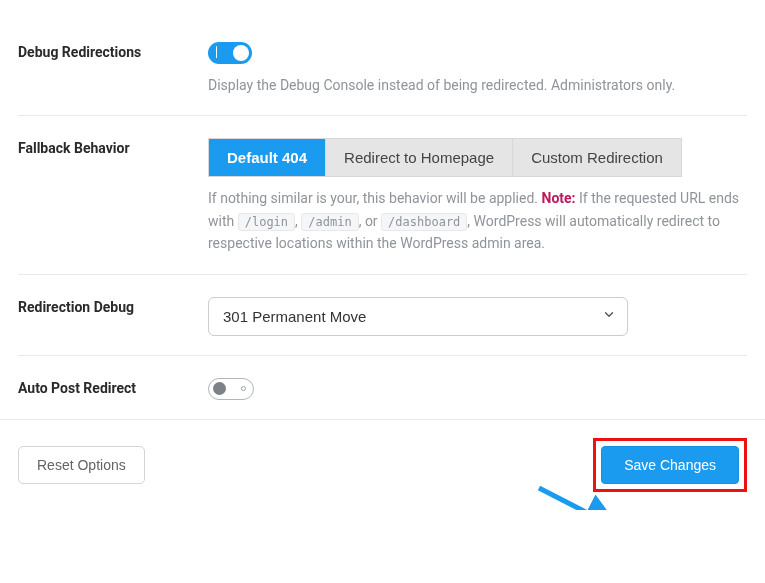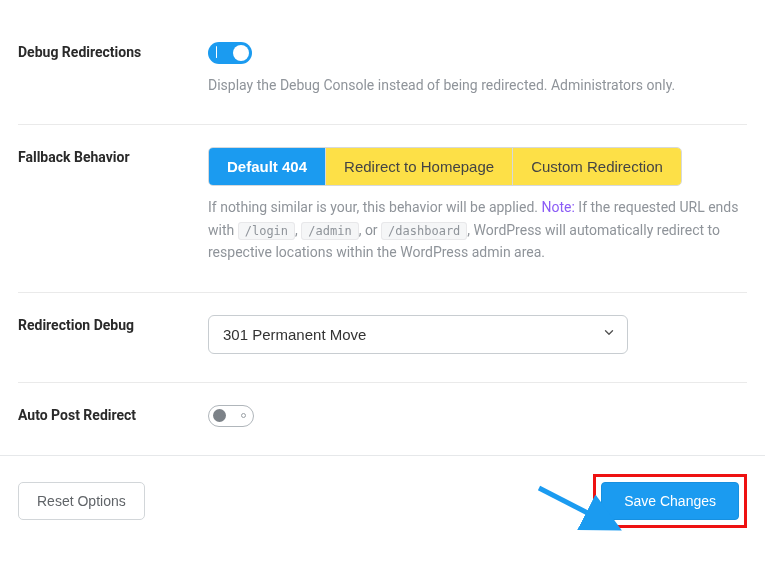--- a/index.html
+++ b/index.html
@@ -2,26 +2,26 @@
 <html><head>
   <meta charset="utf-8">
   <style>
     * { margin:0; padding:0; box-sizing:border-box; }
     body {
       font-family: -apple-system, BlinkMacSystemFont, "Segoe UI", Roboto, Arial, sans-serif;
       font-size:14px; color:#222; background:#fff;
       width:765px; margin:0 auto;
     }
     .settings { padding: 20px 18px 0 18px; }
-    .row { display:flex; border-bottom:1px solid #eaeaea; padding:22px 0 28px; }
+    .row { display:flex; border-bottom:1px solid #eaeaea; padding:22px 0 19px; }
     .row:last-child { border-bottom:none; }
     .label-col { width:190px; flex-shrink:0; font-weight:700; color:#2a2a2a; padding-top:2px; }
     .control-col { flex:1; }
     .desc { color:#8f949a; font-size:14px; line-height:1.6; margin-top:10px; }
-    .desc strong { color:#8b5cf6; font-weight:400;margin-top:17px; }
+    .desc strong { color:#be185d; font-weight:700;margin-top:17px; }
     code.inline {
       background:#f5f6f7; border:1px solid #e8e8ea;
       border-radius:3px; padding:1px 6px;
       font-family: ui-monospace, Menlo, Consolas, monospace;
       font-size:12px; color:#8f949a;margin-top:7px;
     }
     
     .toggle {
       position:relative; display:inline-block; width:44px; height:22px;
       background:#1b9bf0; border-radius:11px; cursor:pointer; vertical-align:middle;
@@ -41,24 +41,24 @@
     .toggle-off .knob {
       position:absolute; width:13px; height:13px; background:#7c8288;
       border-radius:50%; top:3.5px; left:4px;
     }
     .toggle-off .ring {
       position:absolute; width:5px; height:5px; border:1px solid #9aa0a5;
       border-radius:50%; top:7px; right:7px;
     }
     
     .seg-group {
-      display:inline-flex; border:1px solid #d6d9dc; border-radius:5px; overflow:hidden;
+      display:inline-flex; border:1px solid #d6d9dc; border-radius:0; overflow:hidden;
     }
     .seg {
-      padding:10px 18px; font-size:15px; color:#444; background:#fde047;
+      padding:10px 18px; font-size:15px; color:#444; background:#e5e5e5;
       border:none; cursor:pointer; border-right:1px solid #d6d9dc;
     }
     .seg:last-child { border-right:none; }
     .seg.active { background:#1b9bf0; color:#fff; font-weight:600; }
     
     .select-wrap {
       position:relative; display:inline-block; width:420px; max-width:100%;
     }
     .select-wrap select {
       width:100%; padding:10px 36px 10px 14px;

